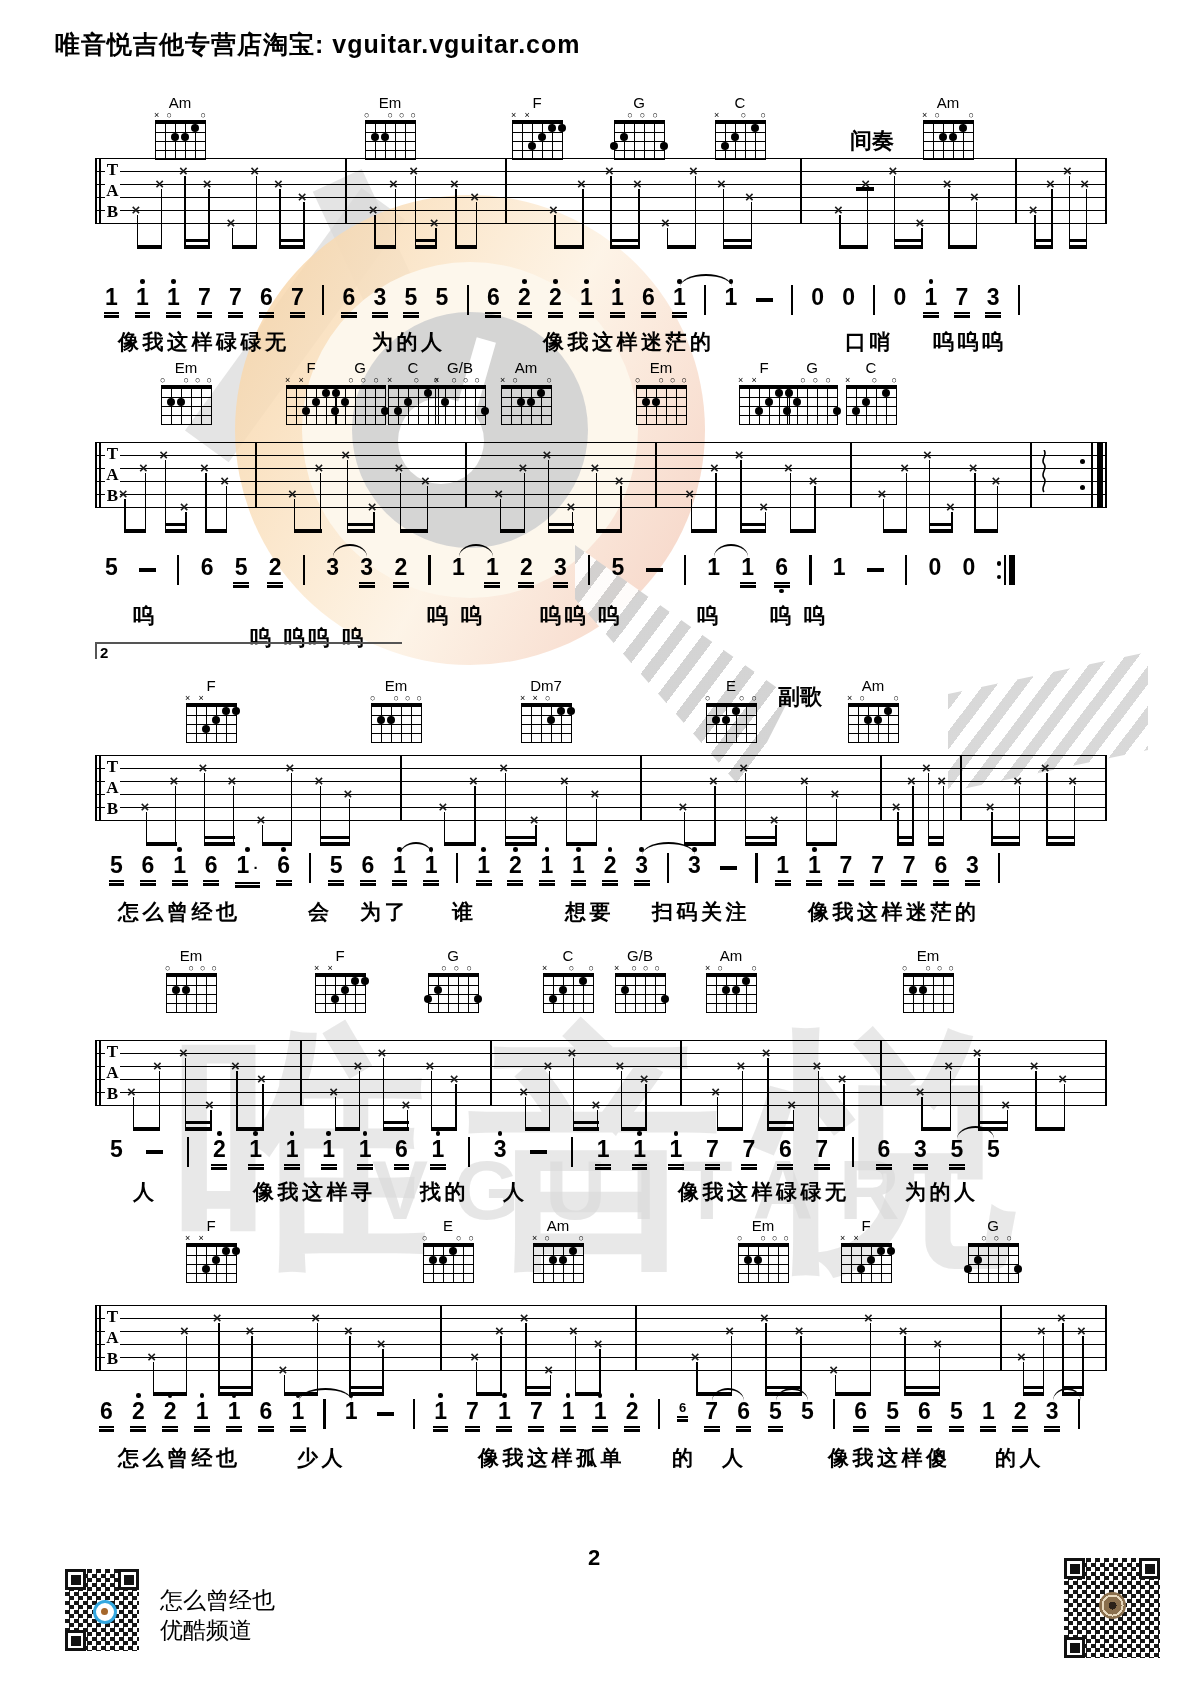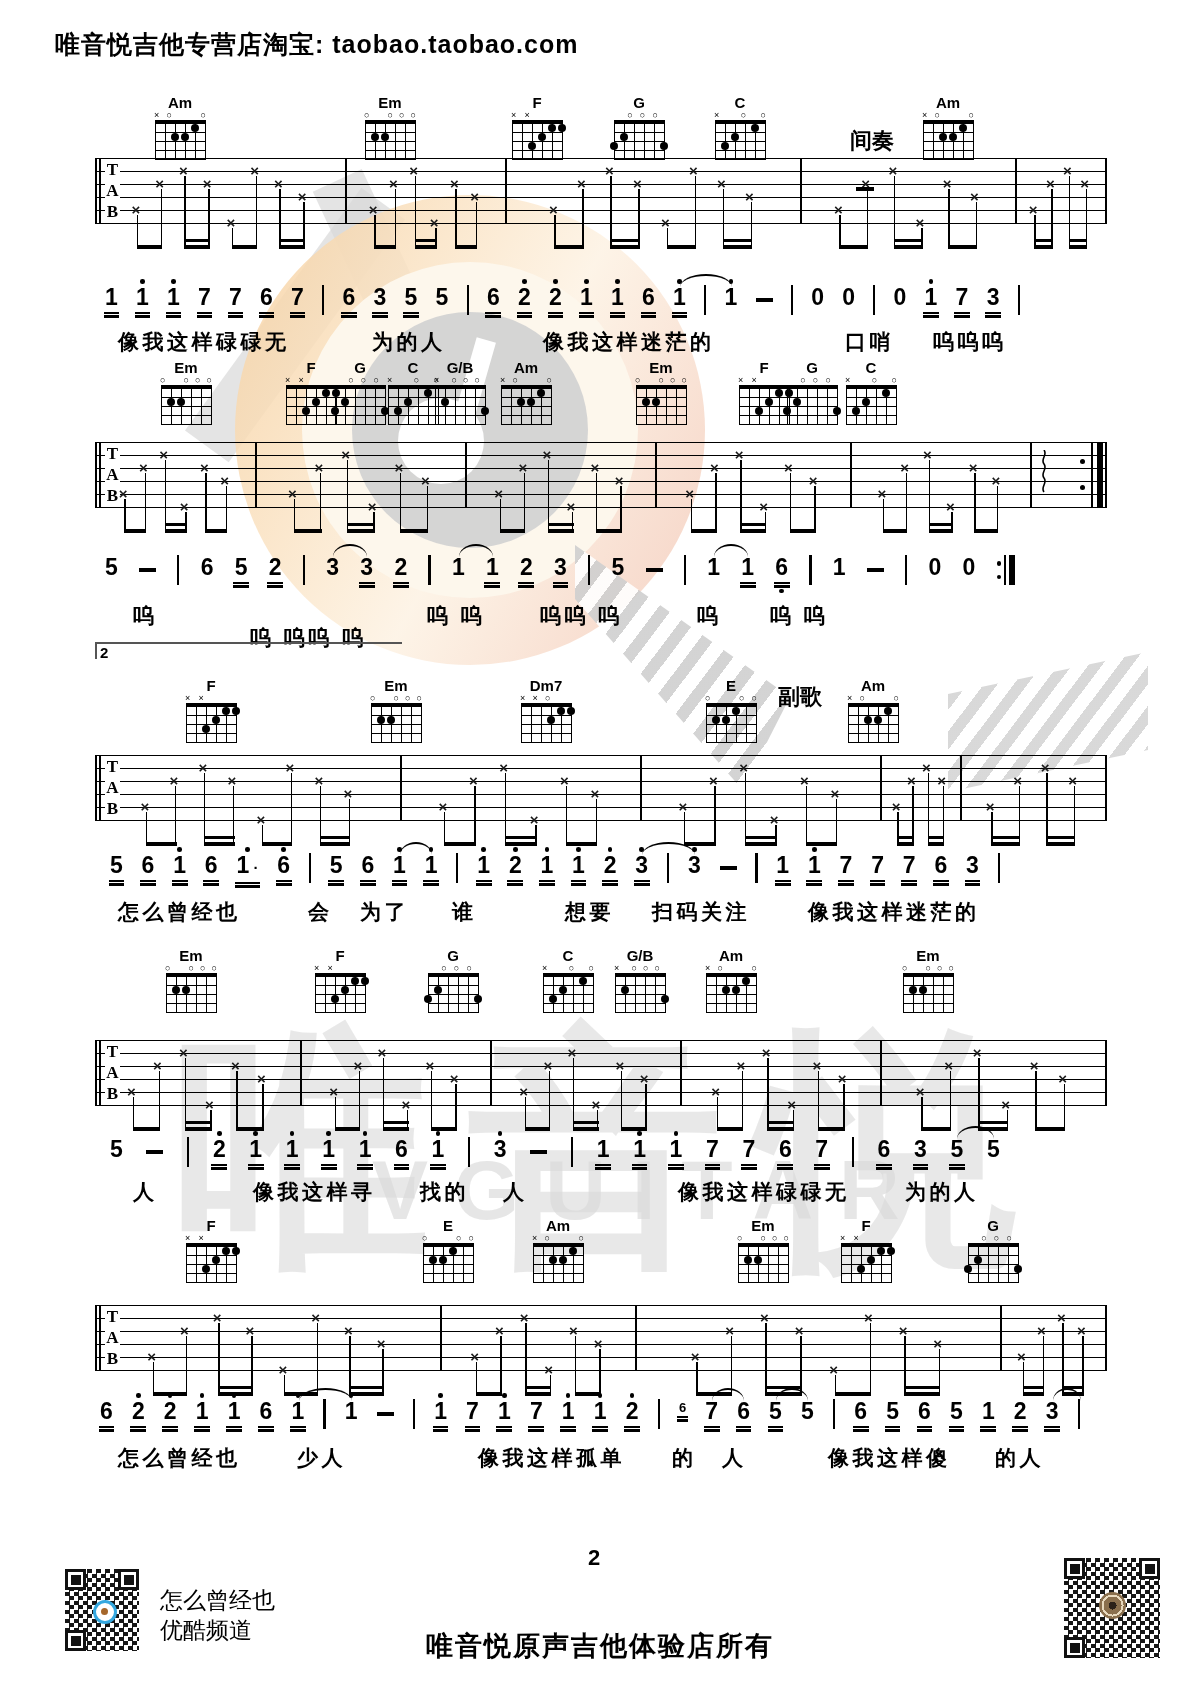--- a/index.html
+++ b/index.html
@@ -13,21 +13,21 @@
   .pnum{position:absolute;left:588px;top:1545px;font-weight:700;font-size:22px;z-index:2}
   .own{position:absolute;left:0;right:0;top:1628px;text-align:center;font-weight:700;font-size:27px;letter-spacing:2px;z-index:2}
   .qrcap{position:absolute;left:160px;top:1586px;font-size:23px;line-height:30px;font-family:"Liberation Serif","DejaVu Serif",serif;z-index:2}
   .qr{position:absolute;background:#fff;z-index:2}
   .qrbody{position:absolute;inset:2px;background:repeating-conic-gradient(#161616 0% 25%,transparent 0% 50%) 0 0/9px 9px}
   .qf{position:absolute;width:15px;height:15px;border:3px solid #111;background:#fff}
   .qf::after{content:"";position:absolute;inset:2.5px;background:#111}
   .qlogo{position:absolute;border-radius:50%}
   
   .chord{position:absolute;width:56px;text-align:center;z-index:1}
-  .cname{font-weight:700;font-size:15px;height:16px;line-height:16px}
+  .cname{font-weight:400;font-size:15px;height:16px;line-height:16px}
   .cmarks{height:9px;display:flex;justify-content:space-between;padding:0 2px;font-size:9px;line-height:9px}
   .cgrid{position:relative;margin:0 auto;width:51px;height:37px;border-top:3px solid #000;
     background-image:repeating-linear-gradient(to right,#000 0 1px,transparent 1px 10px),
                      repeating-linear-gradient(to bottom,#000 0 1px,transparent 1px 9px)}
   .cdot{position:absolute;width:8px;height:8px;border-radius:50%;background:#000}
   
   .staff{position:absolute;z-index:1;overflow:visible}
   .sline{position:absolute;left:0;right:0;height:1.3px;background:#000}
   .sbar{position:absolute;top:0;width:1.6px;height:66px;background:#000}
   .stab{position:absolute;left:10px;width:15px;height:22px;line-height:22px;text-align:center;
@@ -79,24 +79,23 @@
   <div class="wm" style="left:462px;top:338px;width:20px;height:104px;background:#fff;transform:rotate(16deg)"></div>
   <div class="wm" style="left:575px;top:545px;width:215px;height:245px;opacity:.9;
               background:repeating-linear-gradient(127deg,#cfcfcf 0 12px,#fff 12px 26px);
               clip-path:polygon(0 0,100% 62%,78% 100%,0 22%)"></div>
   <div class="wm" style="left:948px;top:652px;width:200px;height:140px;opacity:.85;
               background:repeating-linear-gradient(127deg,#d2d2d2 0 11px,#fff 11px 24px);
               clip-path:polygon(0 30%,100% 0,100% 70%,0 100%)"></div>
   <div class="wm" style="left:372px;top:1148px;font-weight:700;font-size:84px;line-height:84px;color:#e0e0e0;letter-spacing:26px;opacity:.8">VGUITAR</div>
   <div class="wm" style="left:175px;top:1022px;font-weight:700;font-size:255px;line-height:255px;color:#dadada;letter-spacing:38px;opacity:.6">唯音悦</div>
 
-  <div class="hdr">唯音悦吉他专营店淘宝: taobao.taobao.com</div>
+  <div class="hdr">唯音悦吉他专营店淘宝: vguitar.vguitar.com</div>
 
   <div class="pnum">2</div>
-  <div class="own">唯音悦原声吉他体验店所有</div>
   <div class="qrcap">
     <div>怎么曾经也</div>
     <div>优酷频道</div>
   </div>
 
   <div class="qr" style="left:63px;top:1567px;width:78px;height:86px">
     <div class="qrbody"></div>
     <div class="qf" style="left:2px;top:2px"></div>
     <div class="qf" style="right:2px;top:2px"></div>
     <div class="qf" style="left:2px;bottom:2px"></div>

